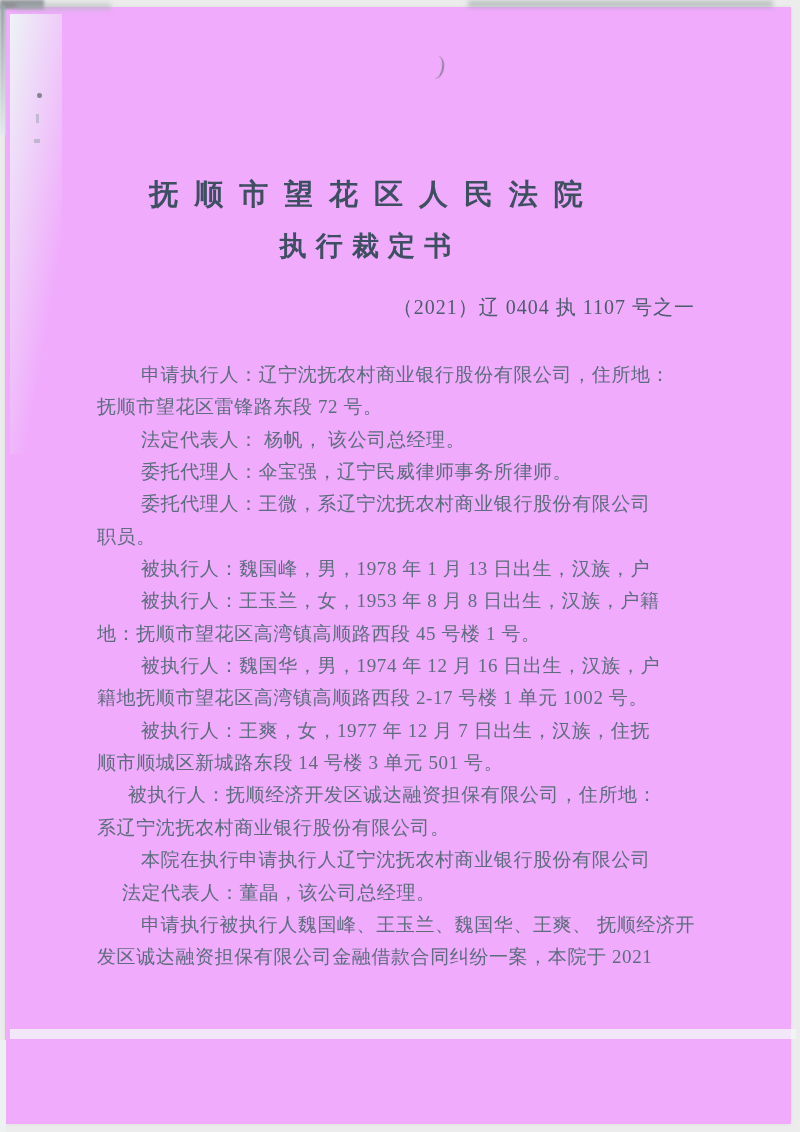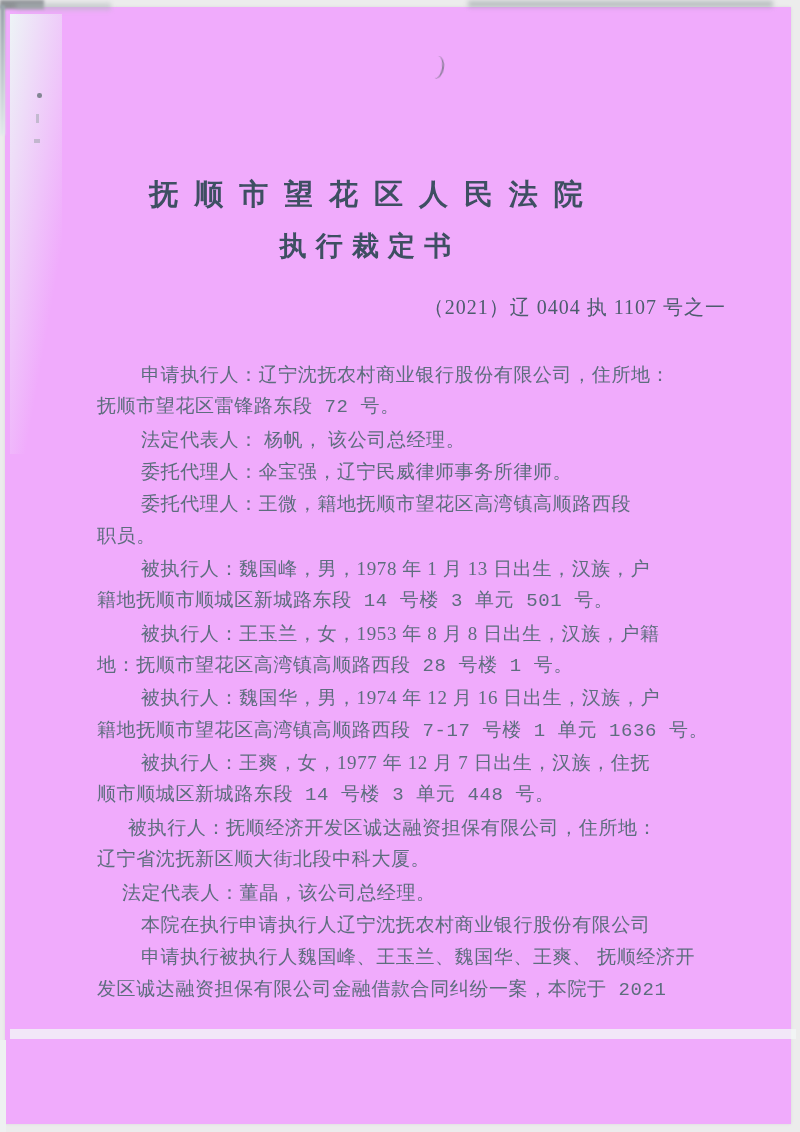--- a/index.html
+++ b/index.html
@@ -41,21 +41,21 @@
     text-align:center;
     transform:translateX(-28px);
     font-size:27px;
     font-weight:bold;
     letter-spacing:0.34em;
     color:var(--title-color,#3e4f62);
     white-space:nowrap;
   }
   .case-number{
     position:absolute;
-    top:287px;right:65px;
+    top:287px;right:96px;
     font-size:20px;
     letter-spacing:1px;
     color:var(--case-color,#4c5c6d);
     white-space:nowrap;
     margin-left:11px;
   }
   .body-lines{
     position:absolute;
     top:352px;left:92px;right:68px;
     font-size:19px;
@@ -63,21 +63,21 @@
     color:var(--body-color,#5d6d7e);
   }
   .line{
     line-height:32.35px;
     min-height:32.35px;
     white-space:pre;
   }
   .ind-p{text-indent:44px;}
   .ind-s{text-indent:31px;}
   .ind-t{text-indent:25px;}
-  .ind-0{text-indent:0;font-family:Liberation Mono, monospace;}
+  .ind-0{text-indent:0;}
   
   .art{position:absolute;pointer-events:none;}
   .art-top-left{left:0;top:0;width:44px;height:9px;background:#8e9296;filter:blur(1.5px);}
   .art-left-sliver{left:0;top:5px;width:5px;height:130px;background:linear-gradient(#99a3ab,#e2e9ec);filter:blur(1px);}
   .art-top-smudge1{left:16px;top:3px;width:95px;height:7px;background:#aeb6ba;filter:blur(2.5px);opacity:.55;}
   .art-top-smudge2{left:468px;top:1px;width:305px;height:6px;background:#7f8c90;filter:blur(2.5px);opacity:.5;}
   .art-corner-tint{left:5px;top:7px;width:52px;height:440px;background:linear-gradient(100deg,#edf4f6 0%,rgba(255,255,255,0) 72%);}
   .art-speck1{left:37px;top:93px;width:5px;height:5px;background:#68747a;border-radius:45%;opacity:.8;filter:blur(.4px);}
   .art-speck2{left:36px;top:114px;width:3px;height:9px;background:#9aa5a8;opacity:.5;filter:blur(.7px);}
   .art-speck3{left:34px;top:139px;width:6px;height:4px;background:#97a1a5;opacity:.5;filter:blur(.6px);}
@@ -102,34 +102,33 @@
 
     <h2 class="doc-title">执行裁定书</h2>
 
     <div class="case-number">（2021）辽 0404 执 1107 号之一</div>
 
     <div class="body-lines">
         <div class="line ind-p">申请执行人：辽宁沈抚农村商业银行股份有限公司，住所地：</div>
         <div class="line ind-0">抚顺市望花区雷锋路东段 72 号。</div>
         <div class="line ind-p">法定代表人： 杨帆， 该公司总经理。</div>
         <div class="line ind-p">委托代理人：伞宝强，辽宁民威律师事务所律师。</div>
-        <div class="line ind-p">委托代理人：王微，籍地抚顺市望花区高湾镇高顺路西段</div>
+        <div class="line ind-p">委托代理人：王微，系辽宁沈抚农村商业银行股份有限公司</div>
         <div class="line ind-0">职员。</div>
         <div class="line ind-p">被执行人：魏国峰，男，1978 年 1 月 13 日出生，汉族，户</div>
-        <div class="line ind-0">籍地抚顺市顺城区新城路东段 14 号楼 3 单元 501 号。</div>
         <div class="line ind-p">被执行人：王玉兰，女，1953 年 8 月 8 日出生，汉族，户籍</div>
-        <div class="line ind-0">地：抚顺市望花区高湾镇高顺路西段 28 号楼 1 号。</div>
+        <div class="line ind-0">地：抚顺市望花区高湾镇高顺路西段 45 号楼 1 号。</div>
         <div class="line ind-p">被执行人：魏国华，男，1974 年 12 月 16 日出生，汉族，户</div>
-        <div class="line ind-0">籍地抚顺市望花区高湾镇高顺路西段 7-17 号楼 1 单元 1636 号。</div>
+        <div class="line ind-0">籍地抚顺市望花区高湾镇高顺路西段 2-17 号楼 1 单元 1002 号。</div>
         <div class="line ind-p">被执行人：王爽，女，1977 年 12 月 7 日出生，汉族，住抚</div>
-        <div class="line ind-0">顺市顺城区新城路东段 14 号楼 3 单元 448 号。</div>
+        <div class="line ind-0">顺市顺城区新城路东段 14 号楼 3 单元 501 号。</div>
         <div class="line ind-s">被执行人：抚顺经济开发区诚达融资担保有限公司，住所地：</div>
-        <div class="line ind-0">辽宁省沈抚新区顺大街北段中科大厦。</div>
+        <div class="line ind-0">系辽宁沈抚农村商业银行股份有限公司。</div>
+        <div class="line ind-p">本院在执行申请执行人辽宁沈抚农村商业银行股份有限公司</div>
         <div class="line ind-t">法定代表人：董晶，该公司总经理。</div>
-        <div class="line ind-p">本院在执行申请执行人辽宁沈抚农村商业银行股份有限公司</div>
         <div class="line ind-p">申请执行被执行人魏国峰、王玉兰、魏国华、王爽、 抚顺经济开</div>
         <div class="line ind-0">发区诚达融资担保有限公司金融借款合同纠纷一案，本院于 2021</div>
       </div>
 
     <div class="art art-band"></div>
   </div>
 
   <div class="art art-top-left"></div>
   <div class="art art-left-sliver"></div>
   <div class="art art-top-smudge1"></div>

